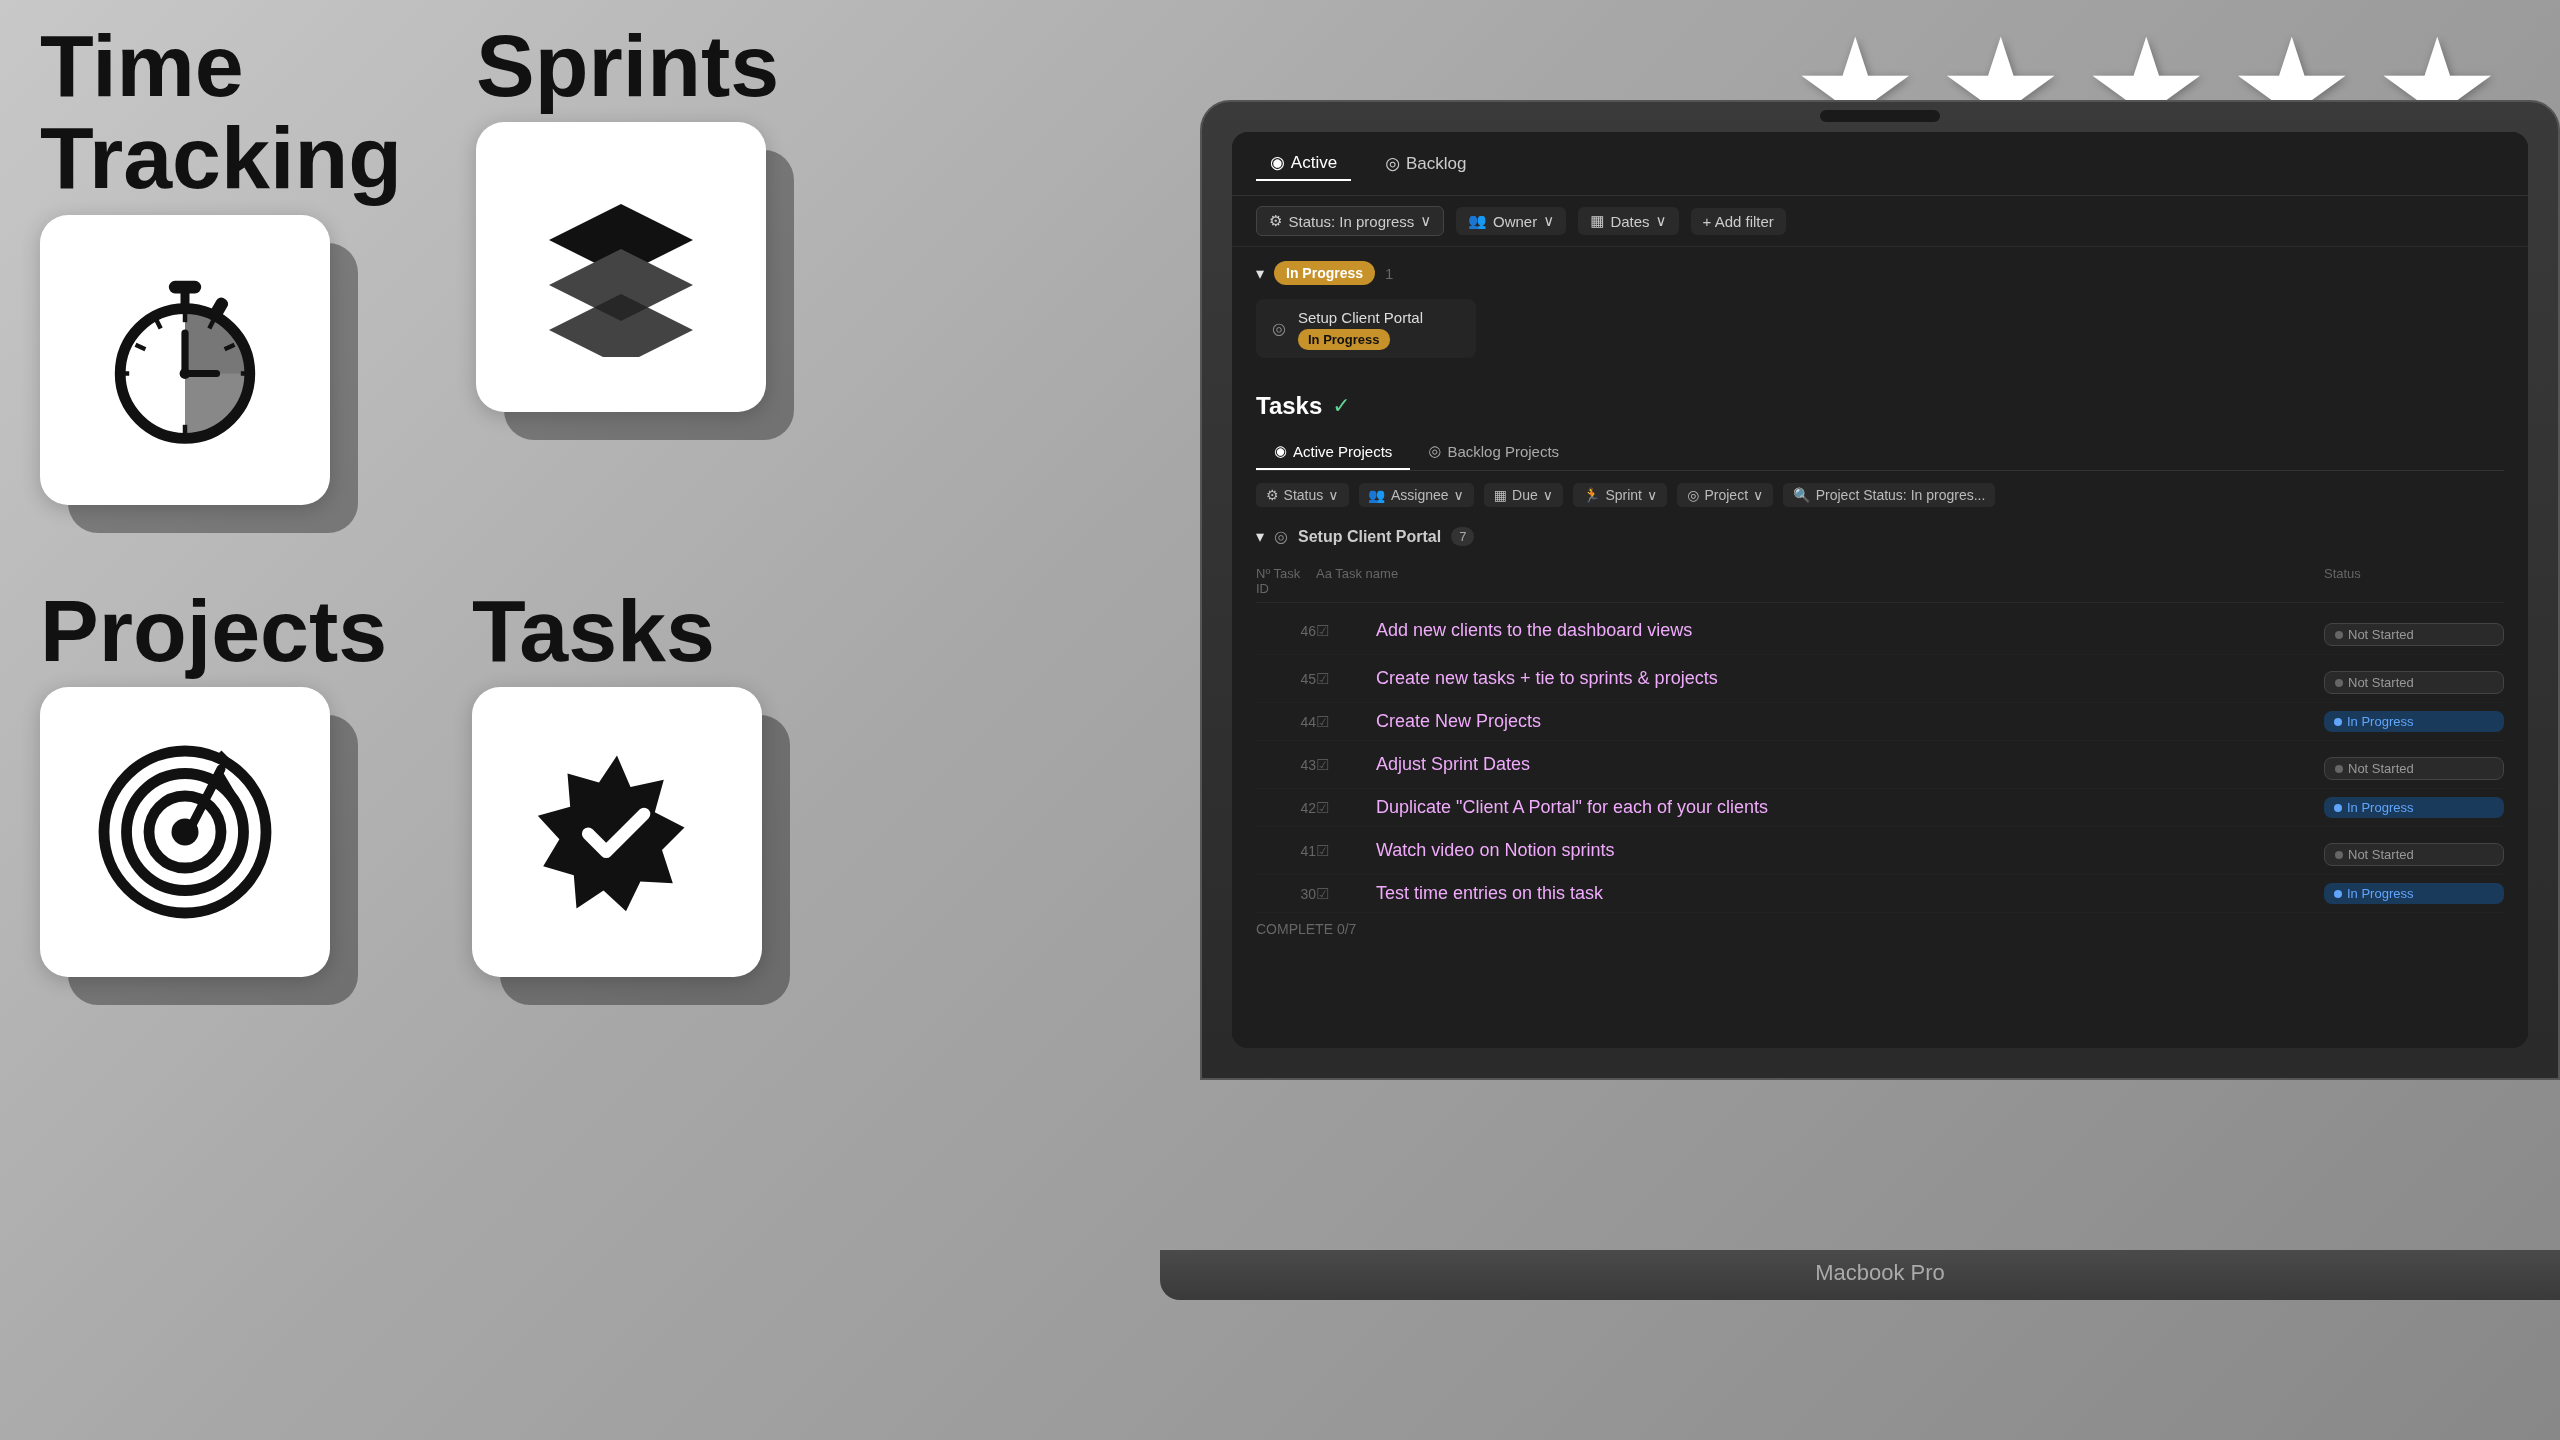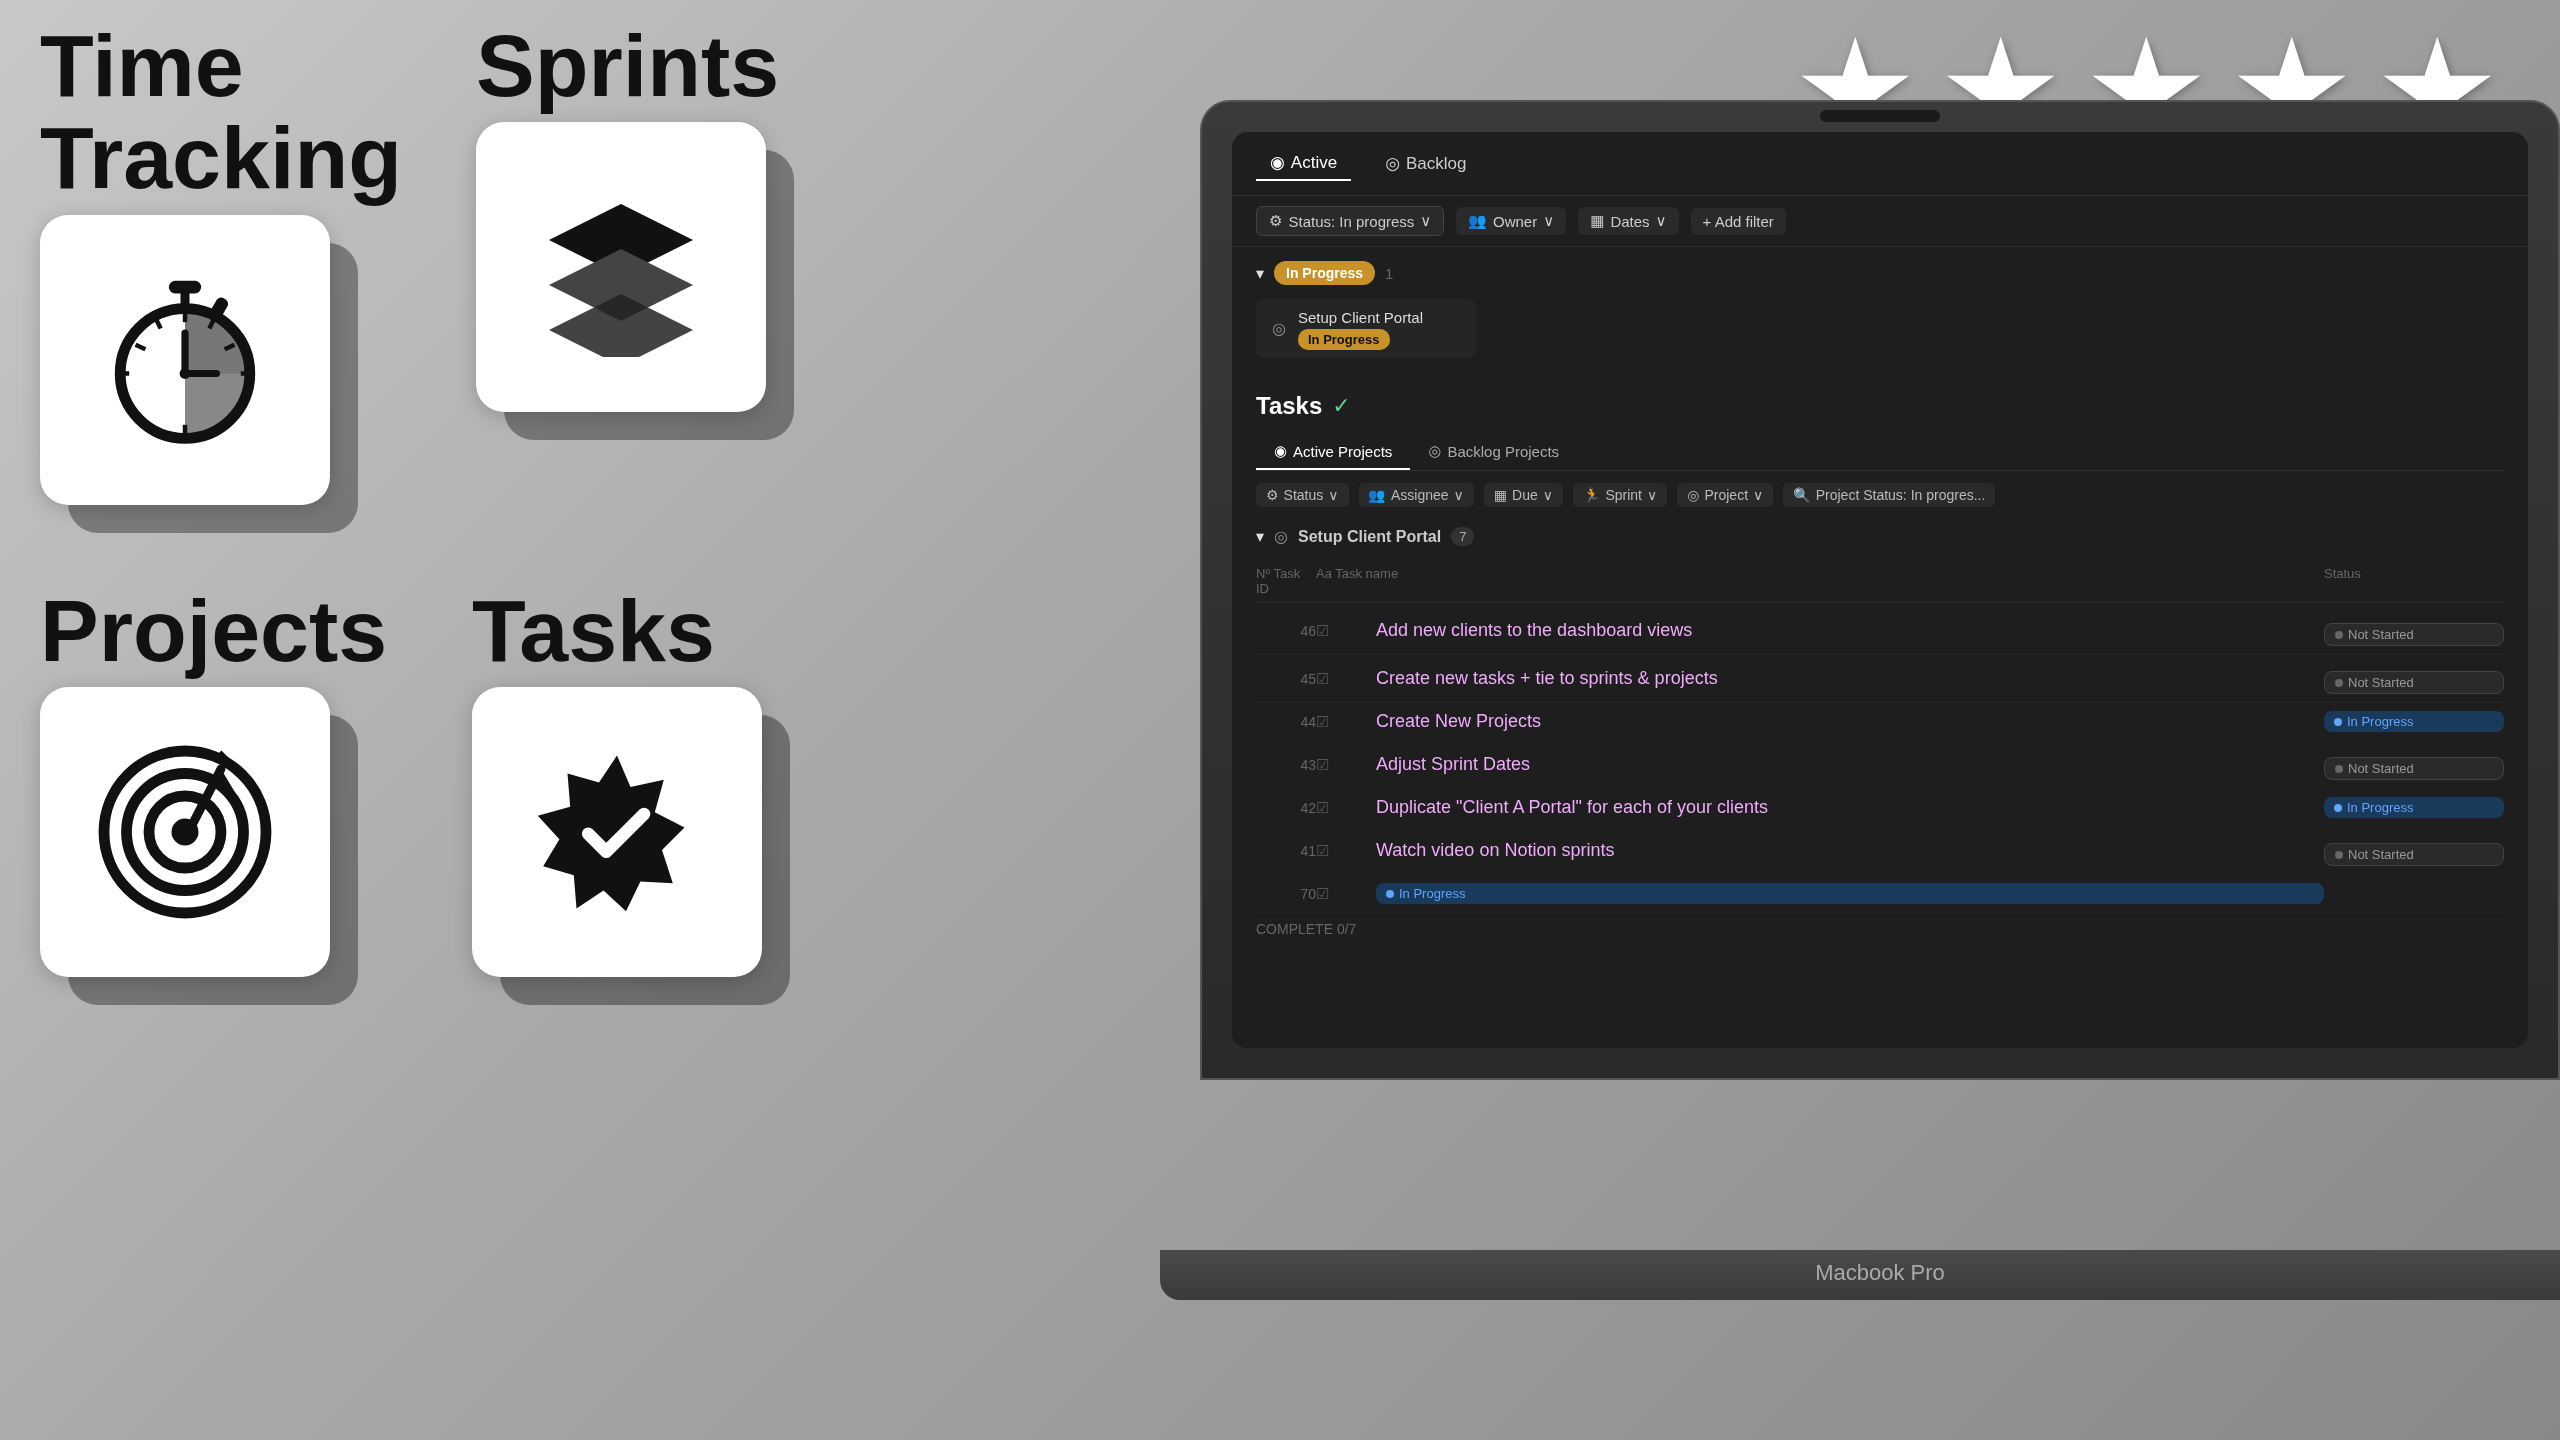--- a/index.html
+++ b/index.html
@@ -671,22 +671,23 @@
               <span class="task-name">Duplicate "Client A Portal" for each of your clients</span>
               <span class="status-in-progress"><span class="status-dot"></span>In Progress</span>
             </div>
             <div class="task-row">
               <span class="task-id">41</span>
               <span style="color:#555;">☑</span>
               <span class="task-name">Watch video on Notion sprints</span>
               <span class="status-not-started"><span class="status-dot" style="background:#666;"></span>Not Started</span>
             </div>
             <div class="task-row">
-              <span class="task-id">70</span>
+              <span class="task-id">30</span>
               <span style="color:#555;">☑</span>
+              <span class="task-name">Test time entries on this task</span>
               <span class="status-in-progress"><span class="status-dot"></span>In Progress</span>
             </div>
 
             <div class="complete-bar">
               <span>COMPLETE 0/7</span>
             </div>
           </div>
         </div>
 
       </div>

